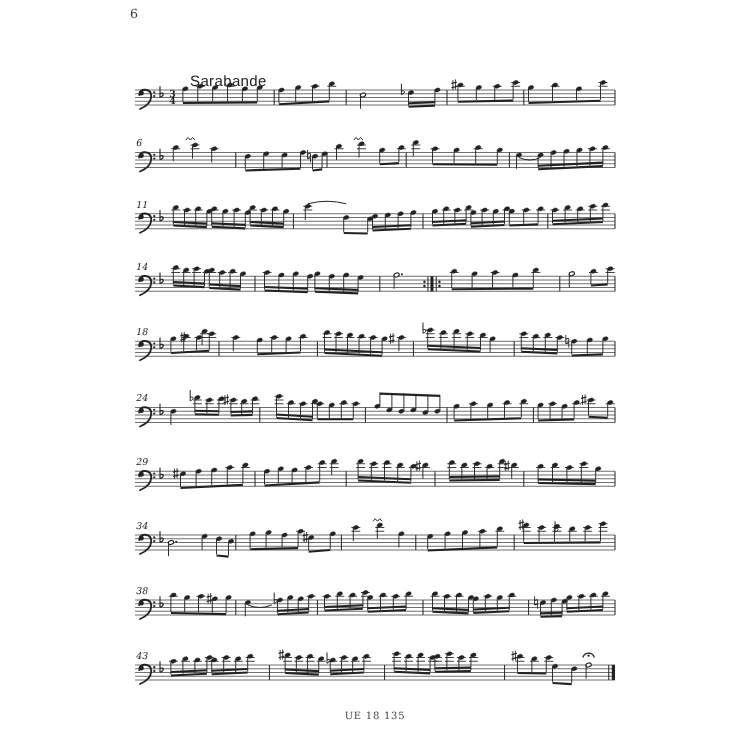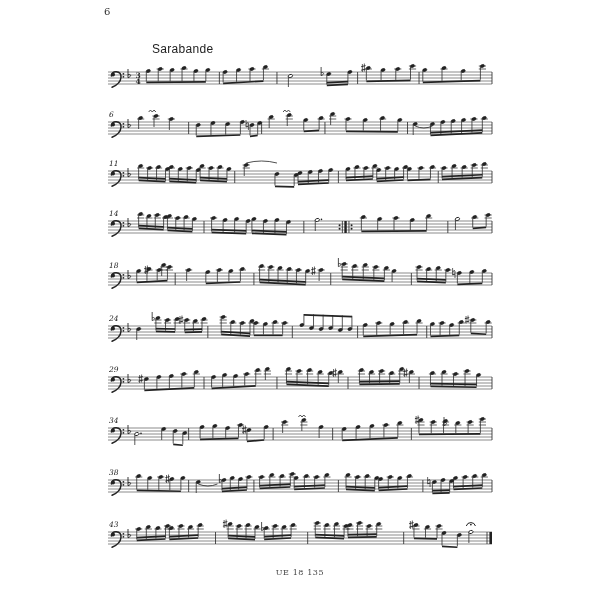--- a/index.html
+++ b/index.html
@@ -1,20 +1,20 @@
 <!DOCTYPE html>
 <html><head>
 <meta charset="utf-8">
 <style>
   html,body{margin:0;padding:0;background:#ffffff;}
   .page{position:relative;width:600px;height:600px;background:#ffffff;overflow:hidden;
         font-family:"Liberation Sans",sans-serif;}
   .page-number{position:absolute;left:104px;top:6px;font-family:"DejaVu Serif",serif;
         font-size:10px;color:#333;}
-  .title{position:absolute;left:152px;top:42px;font-size:12px;color:#222;letter-spacing:.3px;}
+  .title{position:absolute;left:152px;top:58px;font-size:12px;color:#222;letter-spacing:.3px;}
   .footer{position:absolute;left:108px;top:568px;width:384px;text-align:center;
         font-family:"DejaVu Serif",serif;font-size:8px;color:#444;letter-spacing:.6px;}
   svg.score{position:absolute;left:0;top:0;}
 </style>
 </head>
 <body>
 
 <div class="page">
   <div class="page-number">6</div>
   <div class="title">Sarabande</div>

